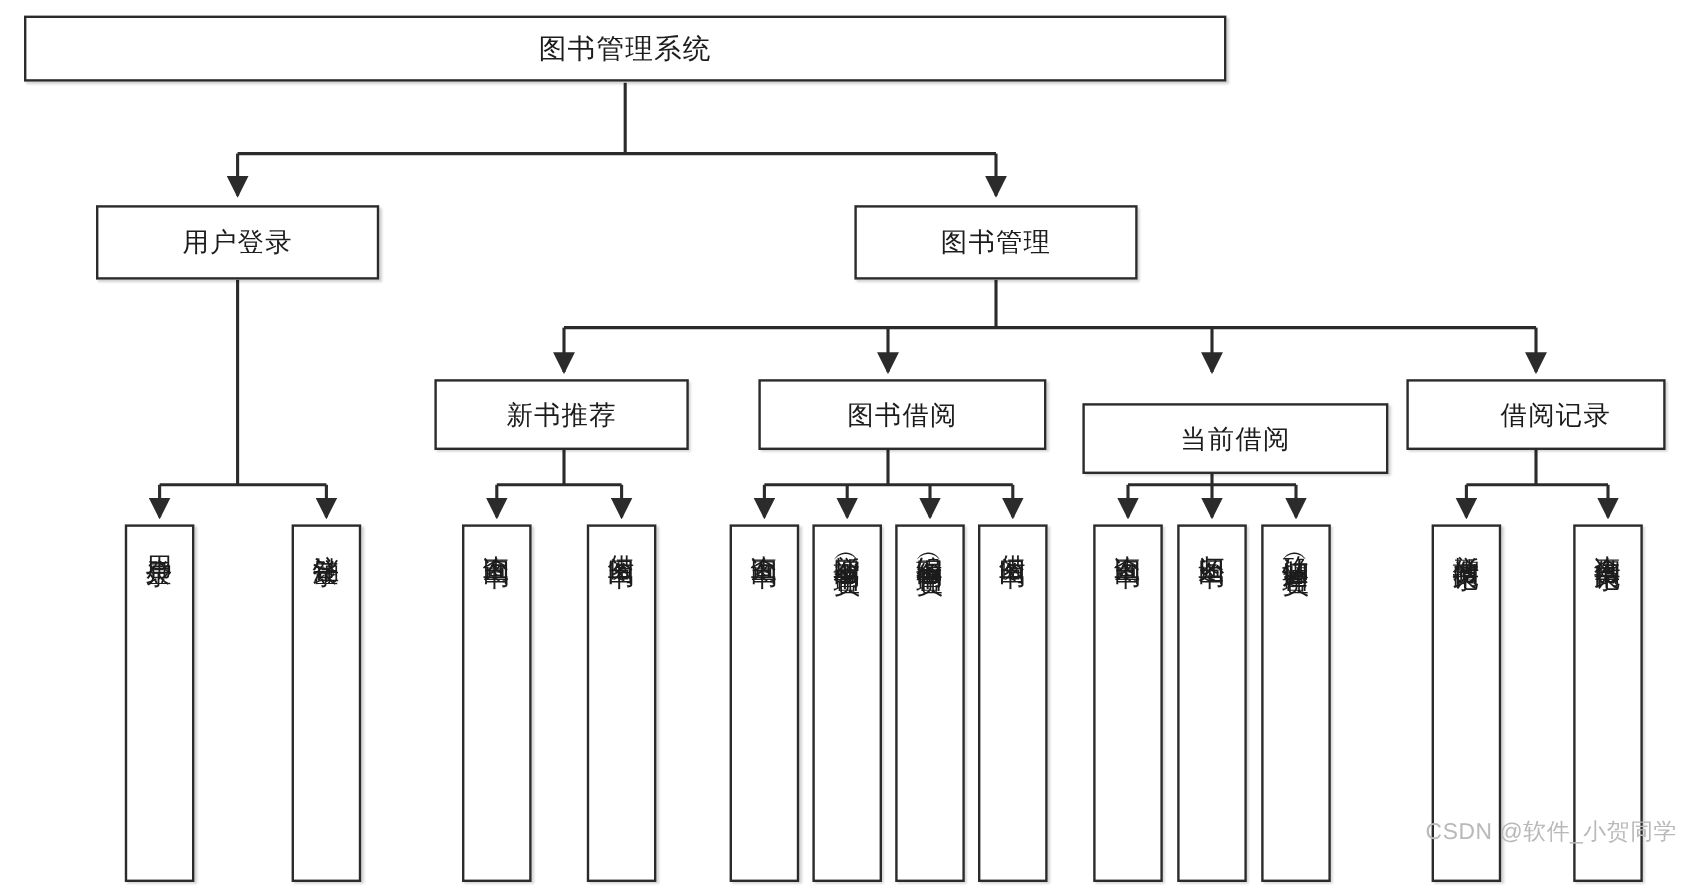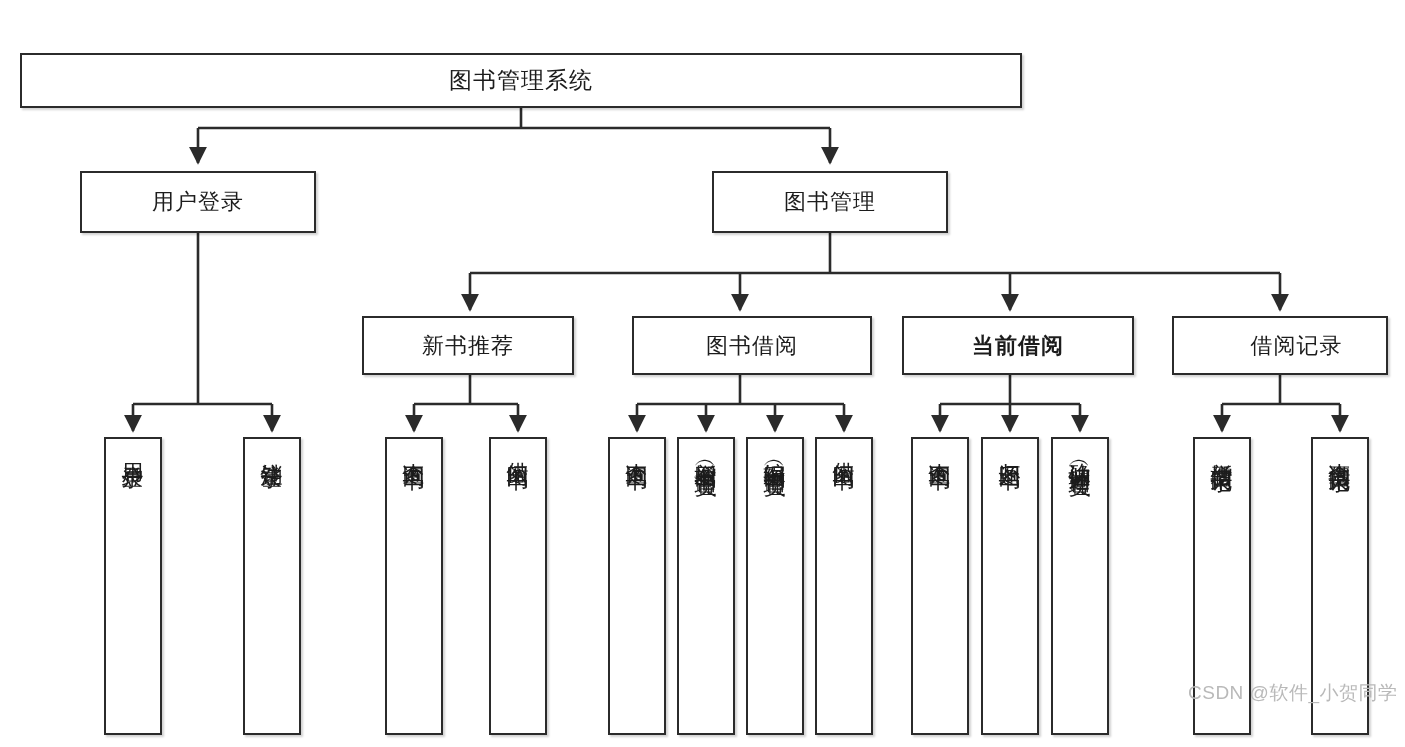--- a/index.html
+++ b/index.html
@@ -122,41 +122,41 @@
       <path d="M 1010 404 L 1010 431" marker-end="url(#arrow)"></path>
       <path d="M 1080 404 L 1080 431" marker-end="url(#arrow)"></path>
 
       <path d="M 1280 375 L 1280 404"></path>
       <path d="M 1222 404 L 1340 404"></path>
       <path d="M 1222 404 L 1222 431" marker-end="url(#arrow)"></path>
       <path d="M 1340 404 L 1340 431" marker-end="url(#arrow)"></path>
     </g>
   </svg>
 
-  <div class="node horiz root" style="left:20px; top:13px; width:1002px; height:55px;margin-top:40px;">
+  <div class="node horiz root" style="left:20px; top:13px; width:1002px; height:55px;">
     <span class="label">图书管理系统</span>
   </div>
 
   <div class="node horiz" style="left:80px; top:171px; width:236px; height:62px;">
     <span class="label">用户登录</span>
   </div>
 
   <div class="node horiz" style="left:712px; top:171px; width:236px; height:62px;">
     <span class="label">图书管理</span>
   </div>
 
   <div class="node horiz" style="left:362px; top:316px; width:212px; height:59px;">
     <span class="label">新书推荐</span>
   </div>
 
   <div class="node horiz" style="left:632px; top:316px; width:240px; height:59px;">
     <span class="label">图书借阅</span>
   </div>
 
-  <div class="node horiz" style="left:902px; top:316px; width:232px; height:59px;font-weight:bold;">
+  <div class="node horiz" style="left:902px; top:336px; width:255px; height:59px;">
     <span class="label">当前借阅</span>
   </div>
 
   <div class="node horiz" style="left:1172px; top:316px; width:216px; height:59px;padding-left:33px;">
     <span class="label">借阅记录</span>
   </div>
 
   <div class="node vert" style="left:104px; top:437px; width:58px; height:298px;">
     <span class="label">用户登录</span>
   </div>

